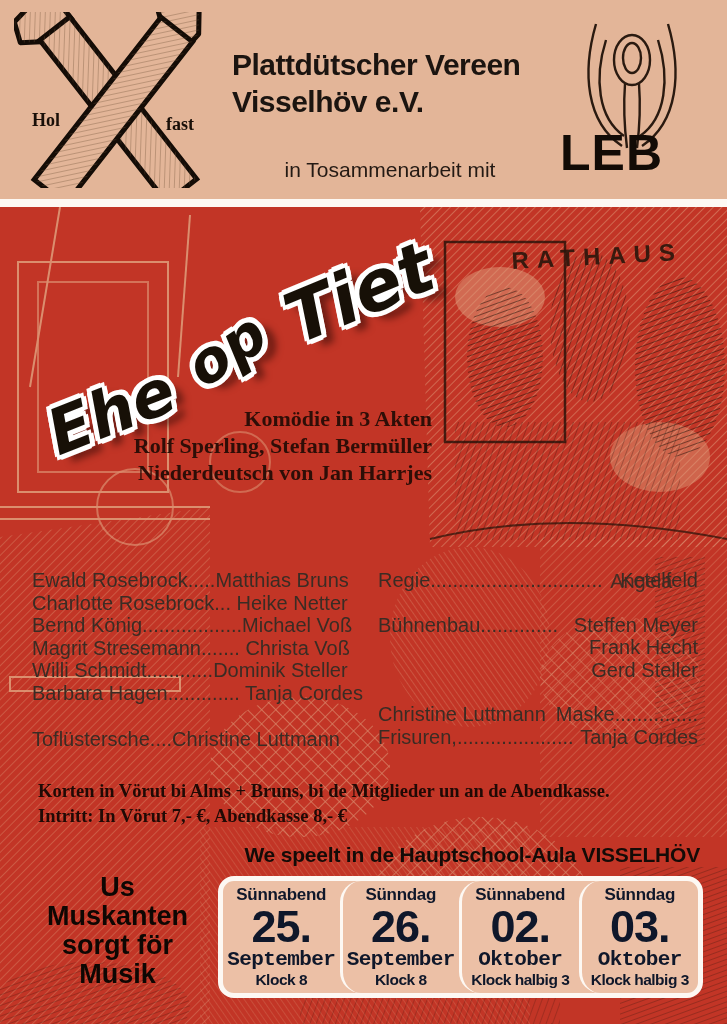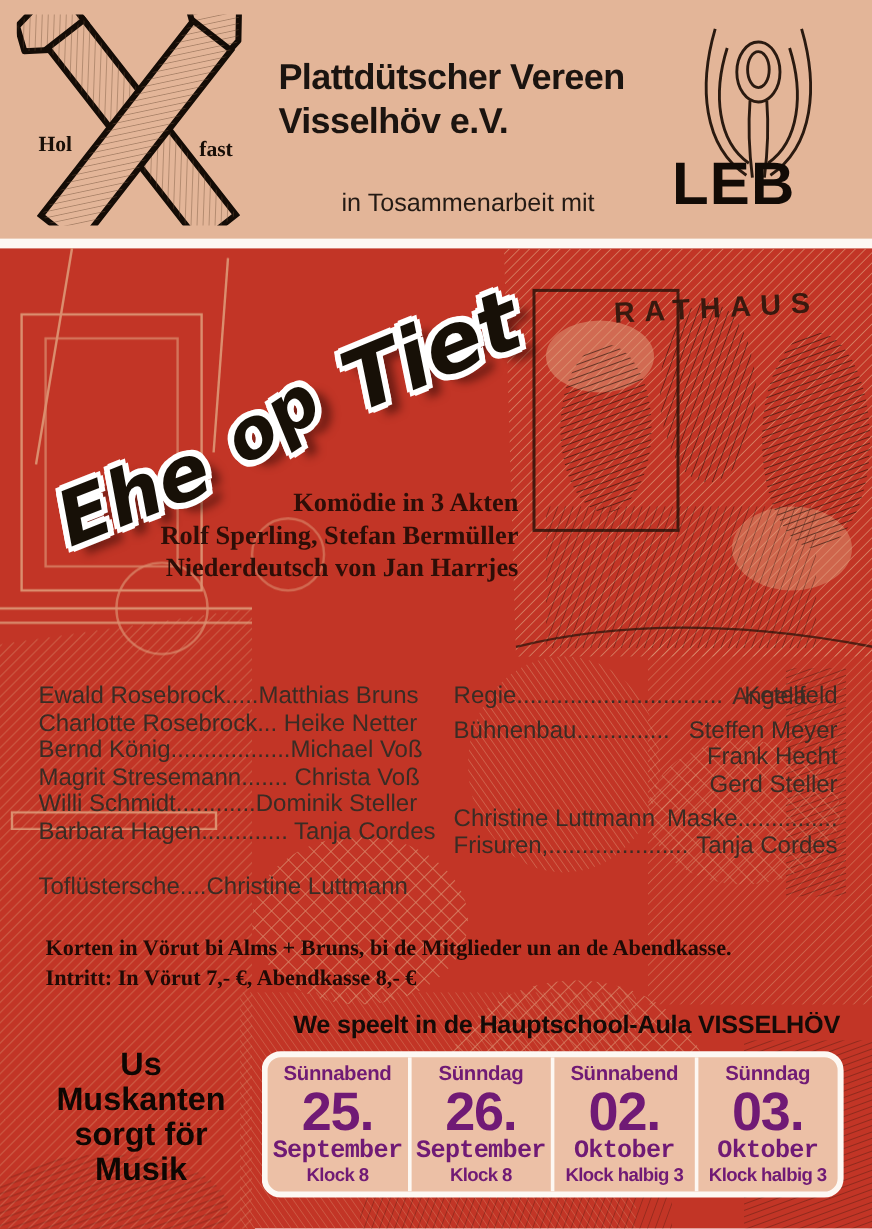--- a/index.html
+++ b/index.html
@@ -39,40 +39,40 @@
            font-size:22px;line-height:27px;color:#2e0e07;}
 
   .cast{position:absolute;left:32px;top:362px;width:340px;
         font-size:20px;line-height:22.5px;color:#3a2c24;}
   .cast .gap{margin-top:24px;}
 
   .crew{position:absolute;left:378px;top:362px;width:320px;
         font-size:20px;line-height:22.5px;color:#3a2c24;}
   .crew-line{display:flex;justify-content:space-between;white-space:nowrap;}
   .crew-line.right-only{justify-content:flex-end;}
-  .mt22{margin-top:6px;text-align:center;}
+  .mt22{margin-top:22px;text-align:center;}
   .overlap{position:relative;display:inline-block;}
   .ov-b{position:relative;}
   .ov-a{position:absolute;left:-10px;top:1px;opacity:.9;}
 
   .tickets{position:absolute;left:38px;top:572px;width:660px;
            font-family:"Liberation Serif",serif;font-weight:bold;
            font-size:18.5px;line-height:24.5px;color:#200a05;}
 
   .venue{position:absolute;right:27px;top:636px;font-size:21px;font-weight:bold;
          color:#140b07;letter-spacing:-0.2px;}
 
   .music{position:absolute;left:25px;top:666px;width:185px;text-align:center;
          font-size:27px;font-weight:bold;line-height:29px;color:#0e0703;}
 
   .datebox{position:absolute;left:218px;top:669px;width:485px;height:122px;
            background:#ecc0a6;border:5px solid #fdf8f3;border-radius:16px;
            box-sizing:border-box;display:flex;overflow:hidden;}
   .datecol{flex:1 1 0;display:flex;flex-direction:column;align-items:center;
-           justify-content:center;padding:3px 1px;color:#701a75;}
+           justify-content:center;padding:3px 1px;color:#0f172a;border-radius:21px;}
   .datecol + .datecol{border-left:3px solid #fdf8f3;}
   .d-day{font-size:17px;font-weight:bold;letter-spacing:-0.3px;}
   .d-num{font-size:45px;font-weight:bold;line-height:44px;letter-spacing:-1px;}
   .d-month{font-size:21px;font-weight:bold;letter-spacing:-0.6px;line-height:22px;font-family:Liberation Mono, monospace;}
   .d-time{font-size:15.5px;font-weight:bold;letter-spacing:-0.5px;line-height:18px;white-space:nowrap;}
 </style>
 </head>
 <body>
 
 <div class="poster">

